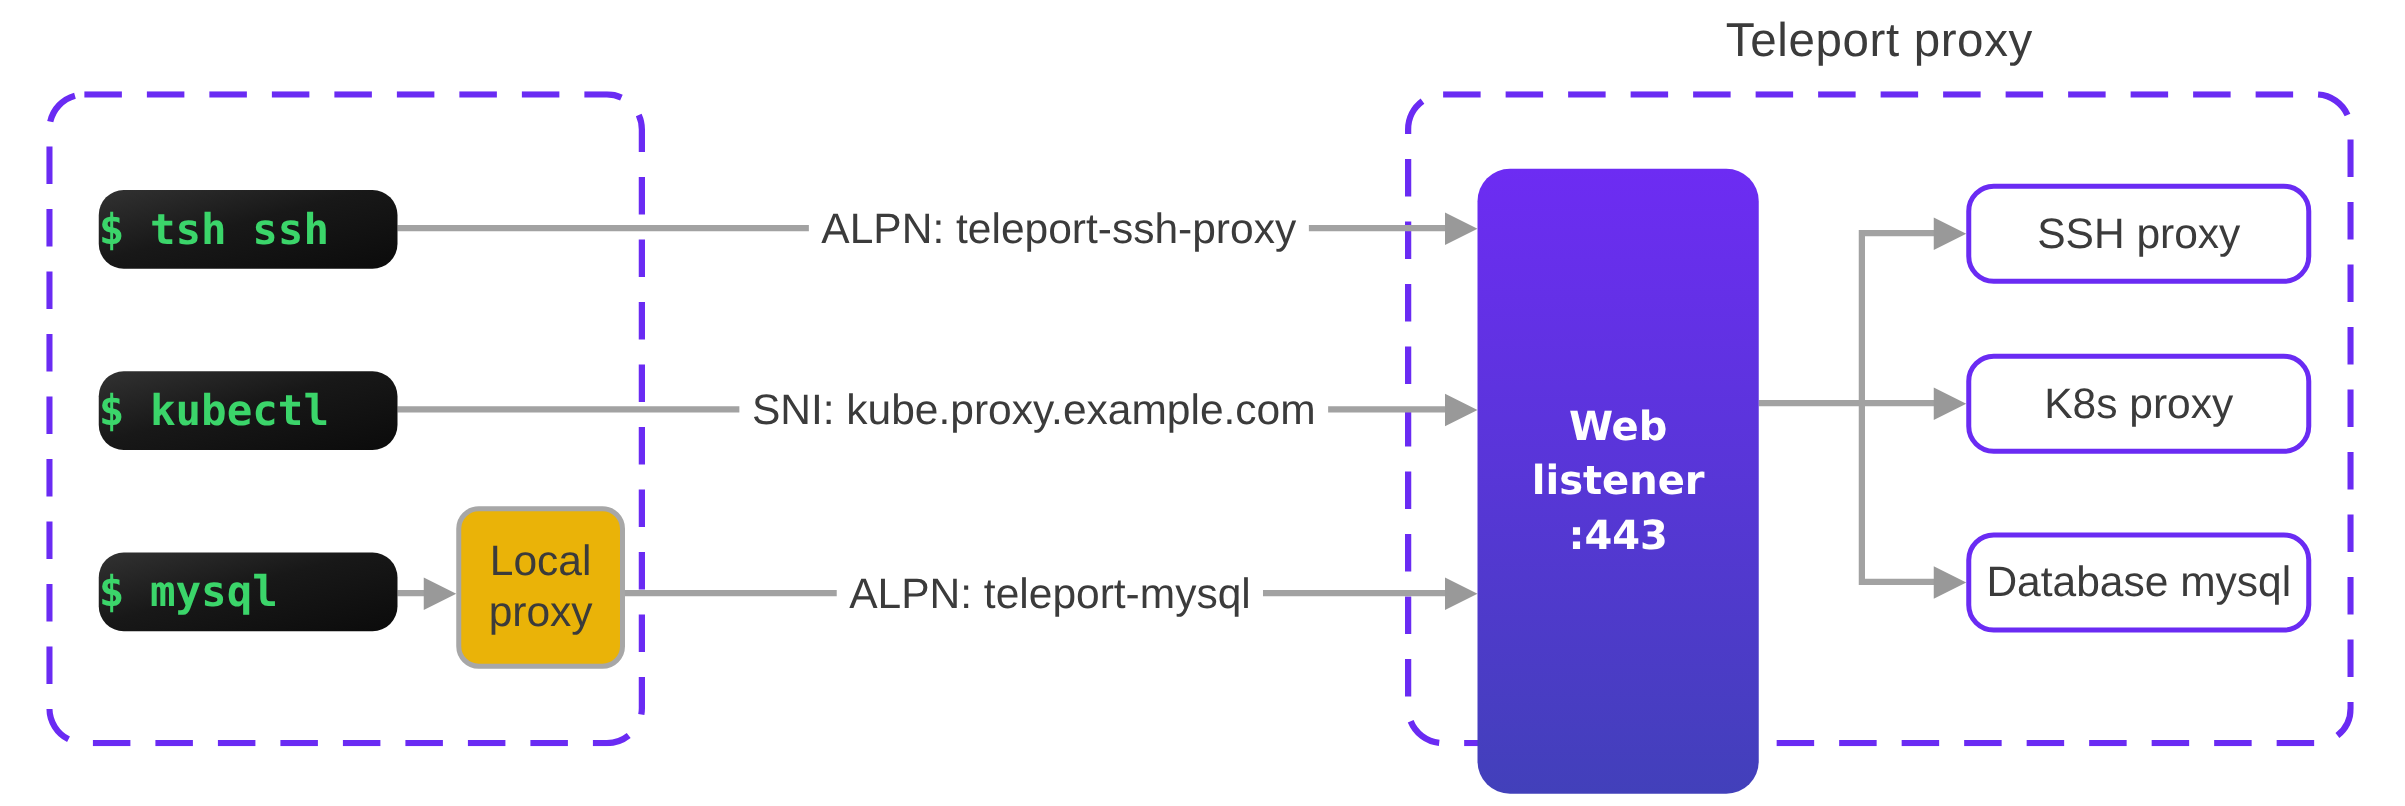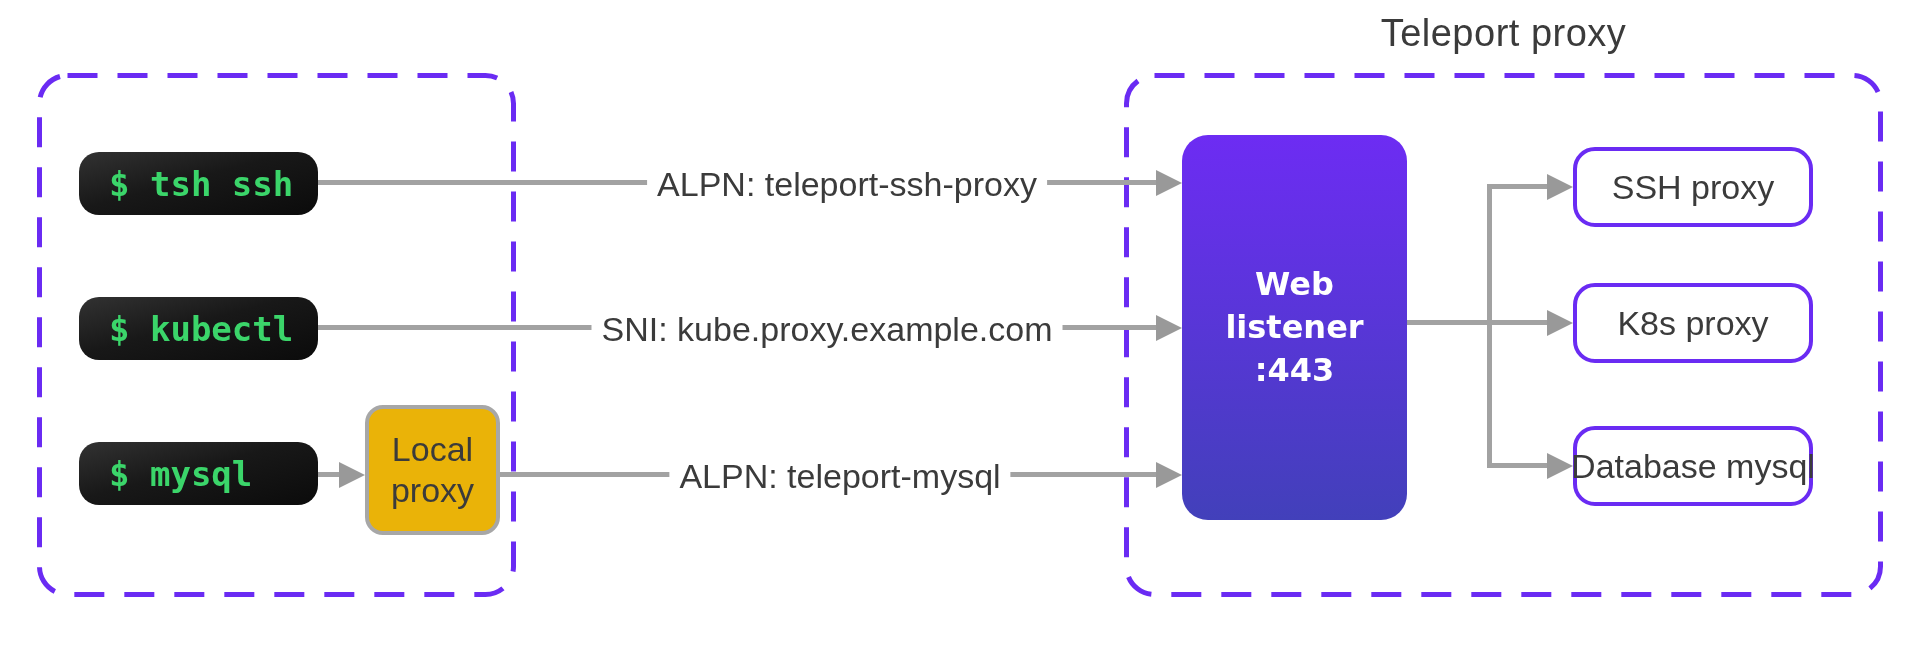--- a/index.html
+++ b/index.html
@@ -23,35 +23,35 @@
   .client-title{left:37px;top:12px;width:479px;}
   .teleport-title{left:1124px;top:12px;width:759px;}
 
   .dashed-box{position:absolute;}
   .client-dashed{left:37px;top:73px;}
   .teleport-dashed{left:1124px;top:73px;}
   .dashed-rect{fill:none;stroke:var(--purple);stroke-width:5;stroke-dasharray:30 20;}
 
   .pill{position:absolute;left:79px;width:239px;height:63px;border-radius:20px;
         background:linear-gradient(165deg,var(--terminal-bg-top) 0%,#181818 45%,var(--terminal-bg-bottom) 100%);
-        display:flex;align-items:center;padding-left:30px;box-sizing:border-box;}
+        display:flex;align-items:center;box-sizing:border-box;}
   .pill-1{top:152px}.pill-2{top:297px}.pill-3{top:442px}
   .pill span{font-family:"DejaVu Sans Mono",monospace;font-weight:bold;font-size:34px;color:var(--terminal-green);white-space:pre;}
 
   .local-proxy{position:absolute;left:365px;top:405px;width:135px;height:130px;
         border:4px solid var(--local-proxy-border);border-radius:18px;box-sizing:border-box;
         background:#eab308;display:flex;align-items:center;justify-content:center;text-align:center;
         font-size:34px;line-height:1.22;color:var(--text-dark);}
 
-  .web-listener{position:absolute;left:1182px;top:135px;width:225px;height:385px;border-radius:26px;
+  .web-listener{position:absolute;left:1182px;top:135px;width:225px;height:500px;border-radius:26px;
         background:linear-gradient(180deg,var(--listener-gradient-top) 0%,var(--listener-gradient-bottom) 100%);
         display:flex;flex-direction:column;align-items:center;justify-content:center;
         color:#ffffff;font-family:"DejaVu Sans",sans-serif;font-weight:bold;font-size:32px;line-height:1.35;text-align:center;}
 
-  .proxy-box{position:absolute;left:1573px;width:240px;height:80px;border:4px solid var(--purple);
+  .proxy-box{position:absolute;left:1573px;width:276px;height:80px;border:4px solid var(--purple);
         border-radius:22px;box-sizing:border-box;background:#fff;display:flex;align-items:center;justify-content:center;
         font-size:34px;color:var(--text-dark);white-space:nowrap;}
   .proxy-1{top:147px}.proxy-2{top:283px}.proxy-3{top:426px}
 
   .line{position:absolute;background:var(--line-gray);}
   .l1{left:318px;top:180px;width:842px;height:5px;}
   .l2{left:318px;top:325px;width:842px;height:5px;}
   .l3{left:318px;top:472px;width:26px;height:5px;}
   .l4{left:500px;top:472px;width:660px;height:5px;}
   .l5{left:1407px;top:320px;width:142px;height:5px;}

